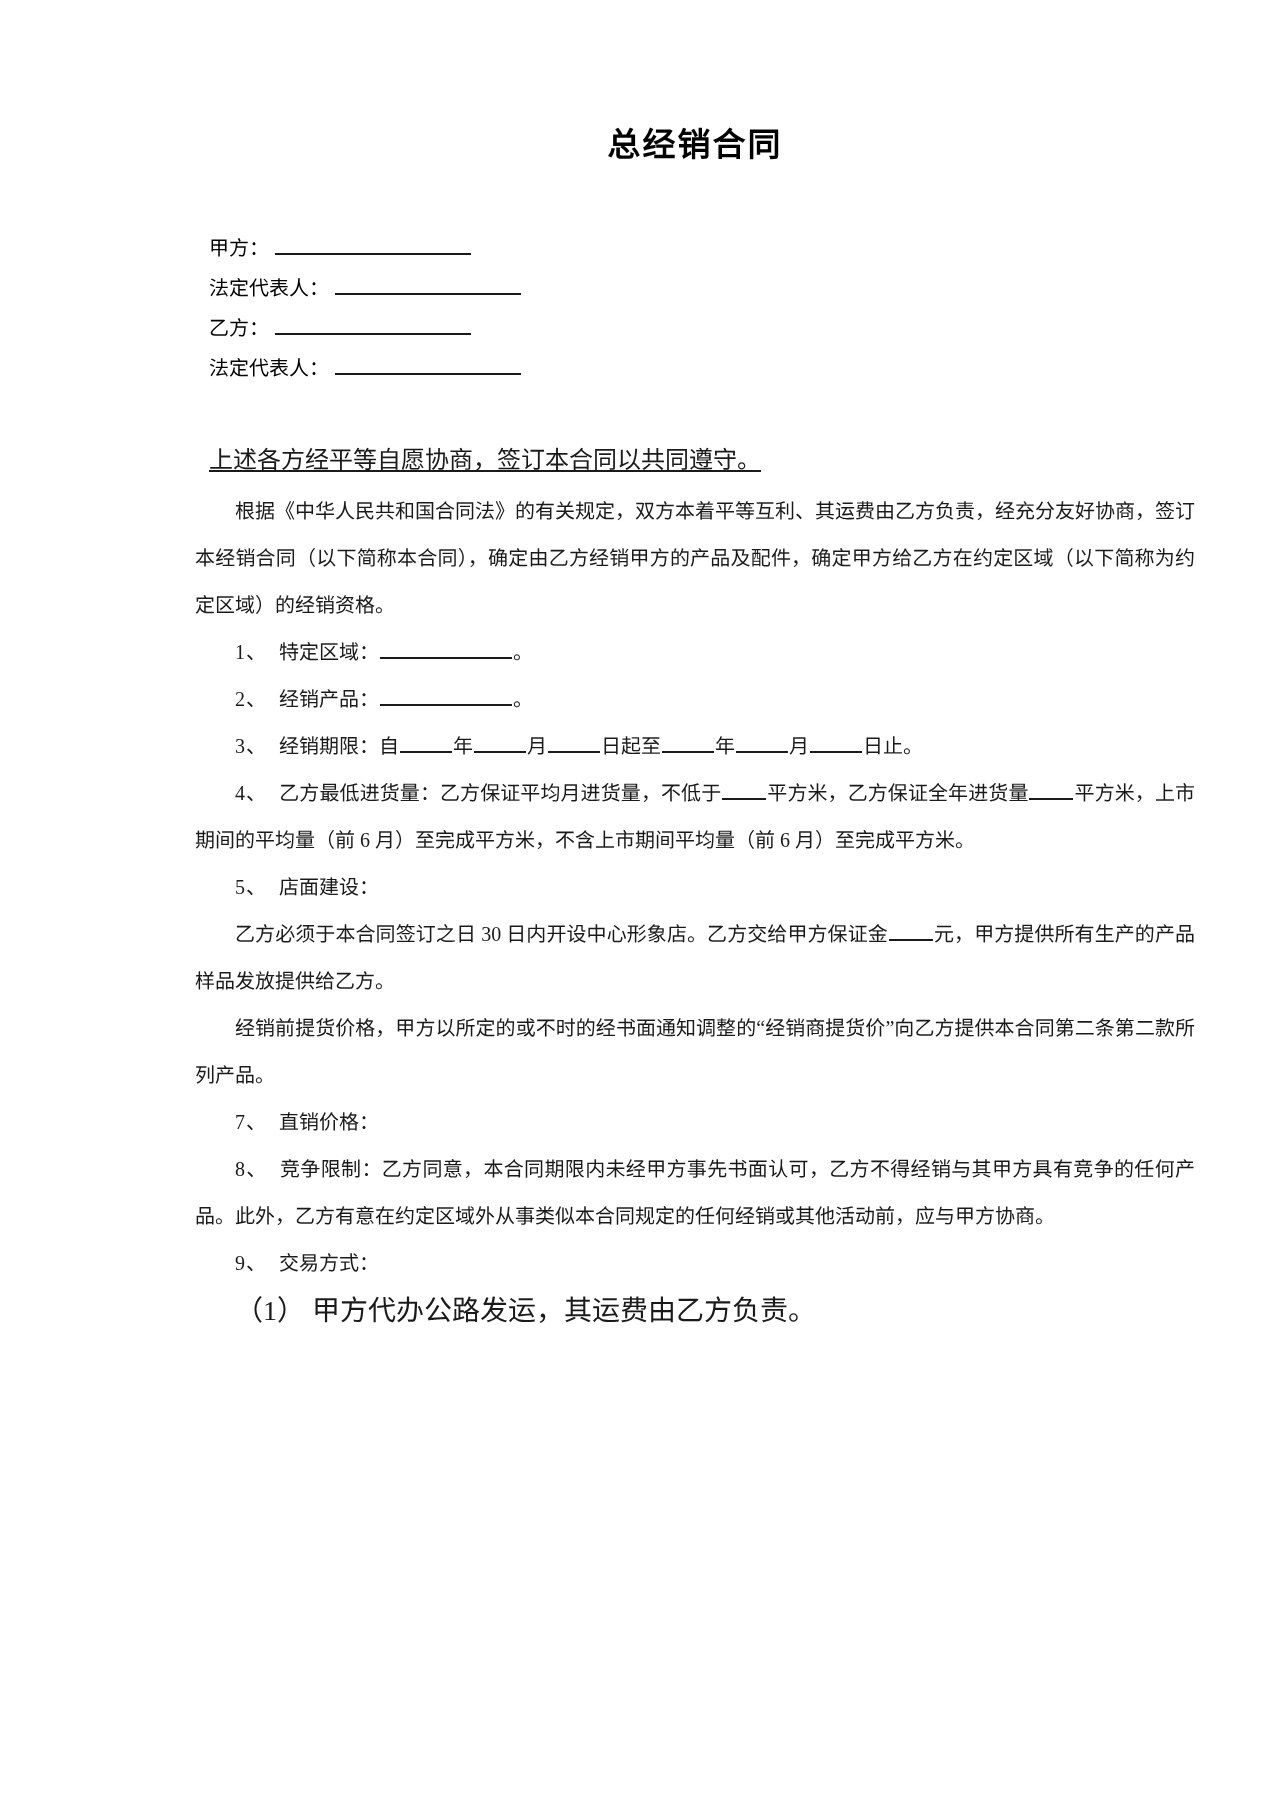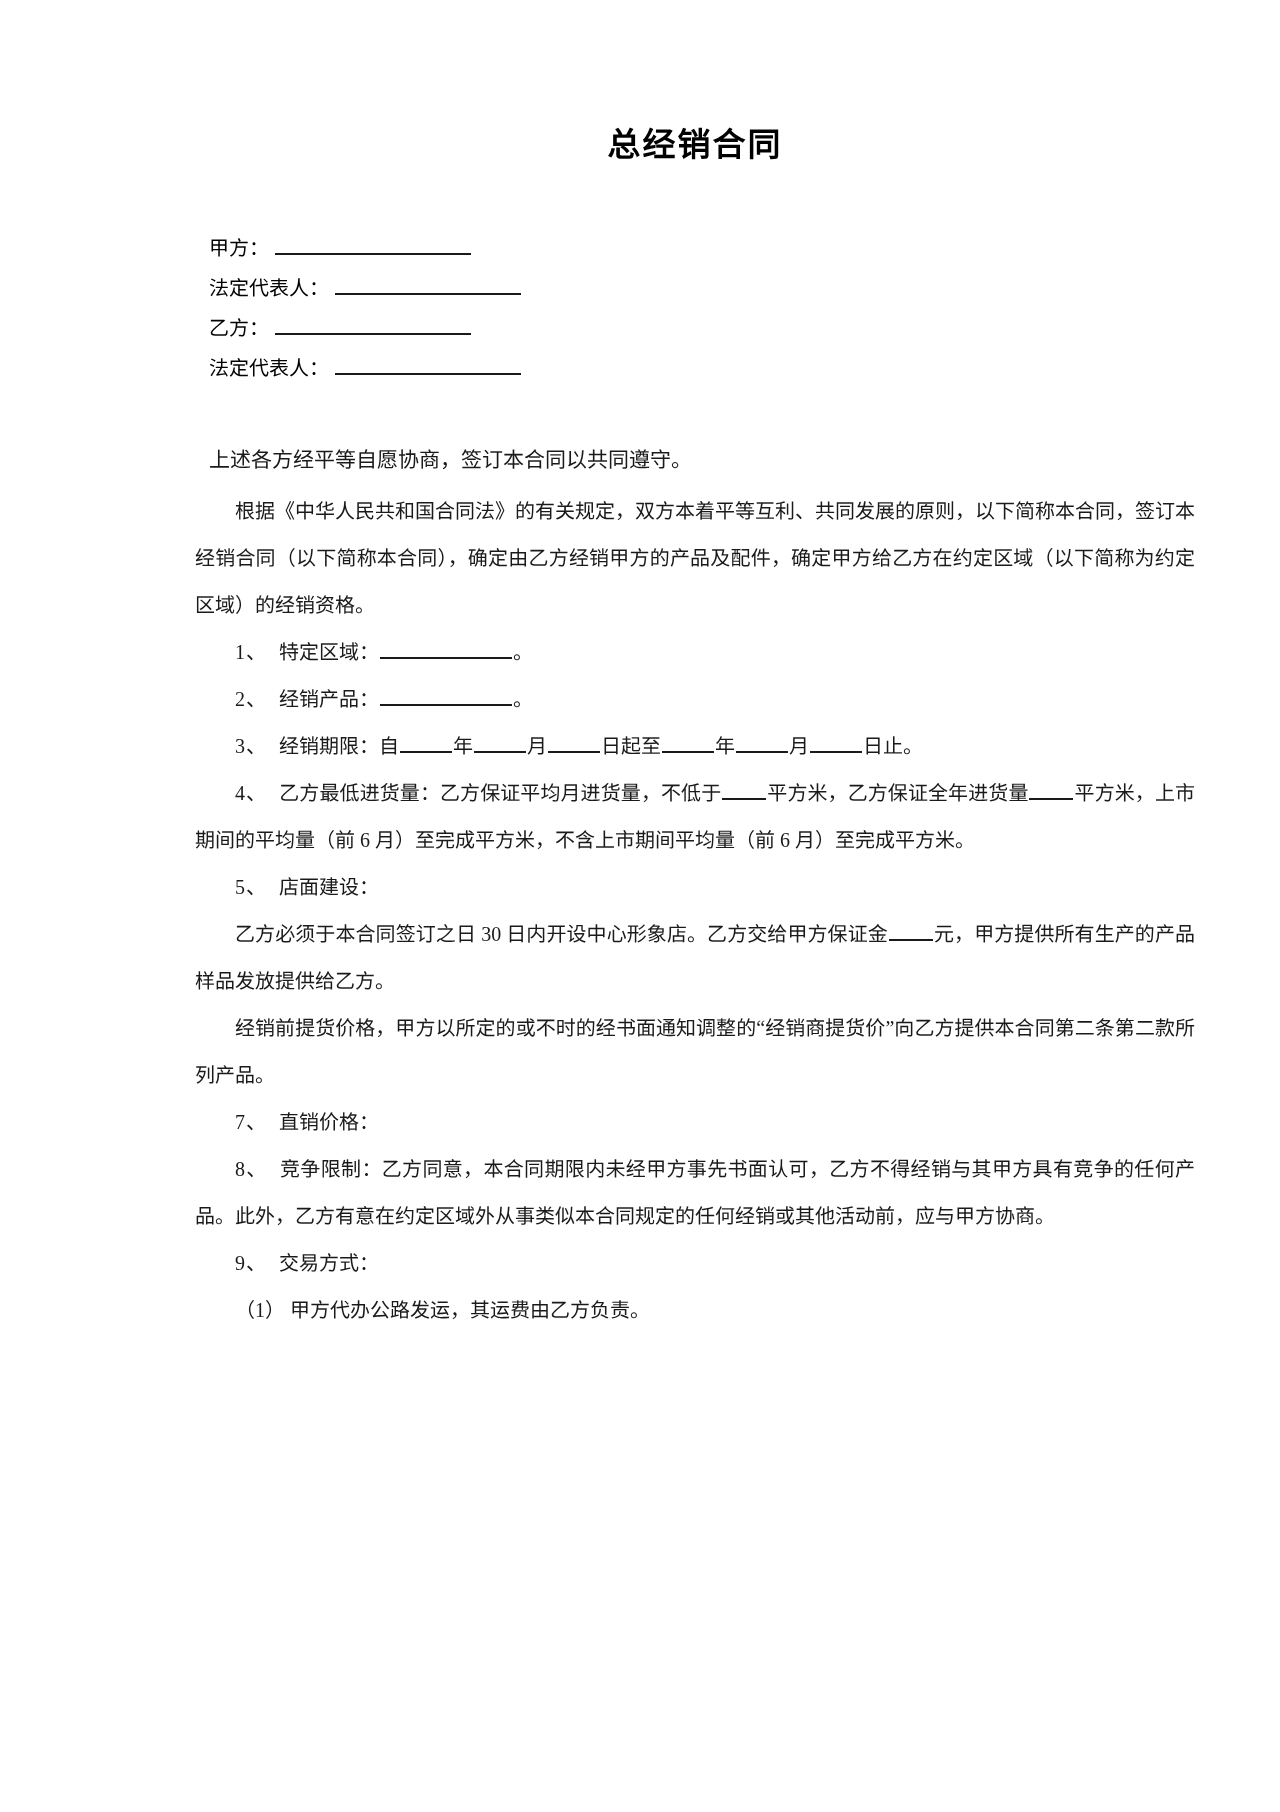--- a/index.html
+++ b/index.html
@@ -57,24 +57,25 @@
     display: inline-block;
     border-bottom: 2px solid #1a1a1a;
     height: 20px;
     margin-left: 6px;
   }
   .blank-w1 { width: 196px; }
   .blank-w2 { width: 186px; }
 
   
   .intro {
-    font-size: 21px;
+    font-size: 24px;
     line-height: 44px;
     margin: 0 0 6px 0;
     padding-left: 14px;
+    text-decoration: underline;
   }
 
   .section-heading {
     font-size: 20px;
     font-weight: 700;
     line-height: 44px;
     margin: 0 0 2px 0;
     padding-left: 14px;
     font-family: "Liberation Sans", "DejaVu Sans", sans-serif;
     letter-spacing: 0.5px;
@@ -111,21 +112,21 @@
     border-bottom: 2px solid #1a1a1a;
     vertical-align: baseline;
     height: 18px;
     margin: 0 1px;
   }
   .ib-sm { width: 44px; }
   .ib-md { width: 52px; }
   .ib-lg { width: 132px; }
 
   .subitem {
-    font-size: 20px;
+    font-size: 28px;
     line-height: 47px;
     margin: 0;
     text-indent: 40px;
   }
 </style>
 </head>
 <body>
 
 <div class="page">
 
@@ -151,21 +152,21 @@
     <div class="party-row">
       <span class="party-label">法定代表人：</span>
       <span class="party-blank blank-w2"></span>
     </div>
 
   </div>
 
   <p class="intro">上述各方经平等自愿协商，签订本合同以共同遵守。</p>
 
 
-  <p class="para">根据《中华人民共和国合同法》的有关规定，双方本着平等互利、共同发展的原则，以下简称本合同，签订本经销合同（以下简称本合同），确定由乙方经销甲方的产品及配件，确定甲方给乙方在约定区域（以下简称为约定区域）的经销资格。</p>
+  <p class="para">根据《中华人民共和国合同法》的有关规定，双方本着平等互利、其运费由乙方负责，经充分友好协商，签订本经销合同（以下简称本合同），确定由乙方经销甲方的产品及配件，确定甲方给乙方在约定区域（以下简称为约定区域）的经销资格。</p>
 
   <p class="item">
     <span class="num">1、</span><span class="gap"></span><span>特定区域：</span><span class="iblank ib-lg"></span><span>。</span>
   </p>
 
   <p class="item">
     <span class="num">2、</span><span class="gap"></span><span>经销产品：</span><span class="iblank ib-lg"></span><span>。</span>
   </p>
 
   <p class="item">

